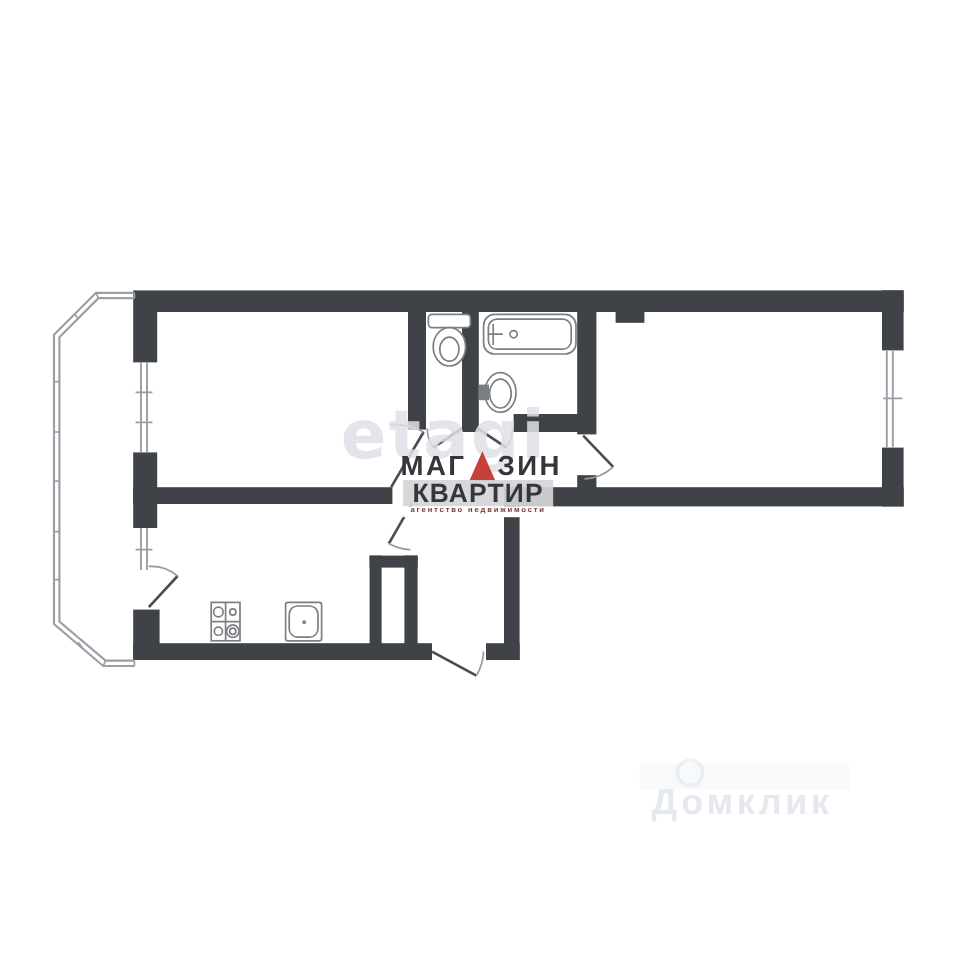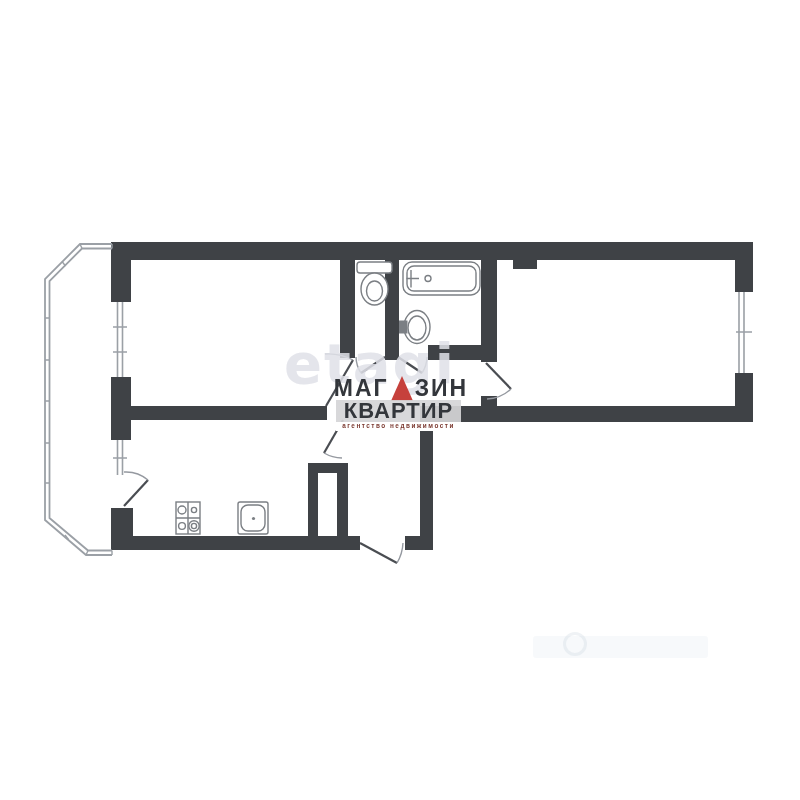--- a/index.html
+++ b/index.html
@@ -157,15 +157,16 @@
       <span>КВАРТИР</span>
     </div>
     <div class="brand-tagline">
       <span>агентство недвижимости</span>
     </div>
   </div>
 
   <div class="wm-corner">
     <div class="tint"></div>
     <div class="ring"></div>
+    <div class="txt">Домклик</div>
   </div>
 
 </div>
 
 </body></html>

